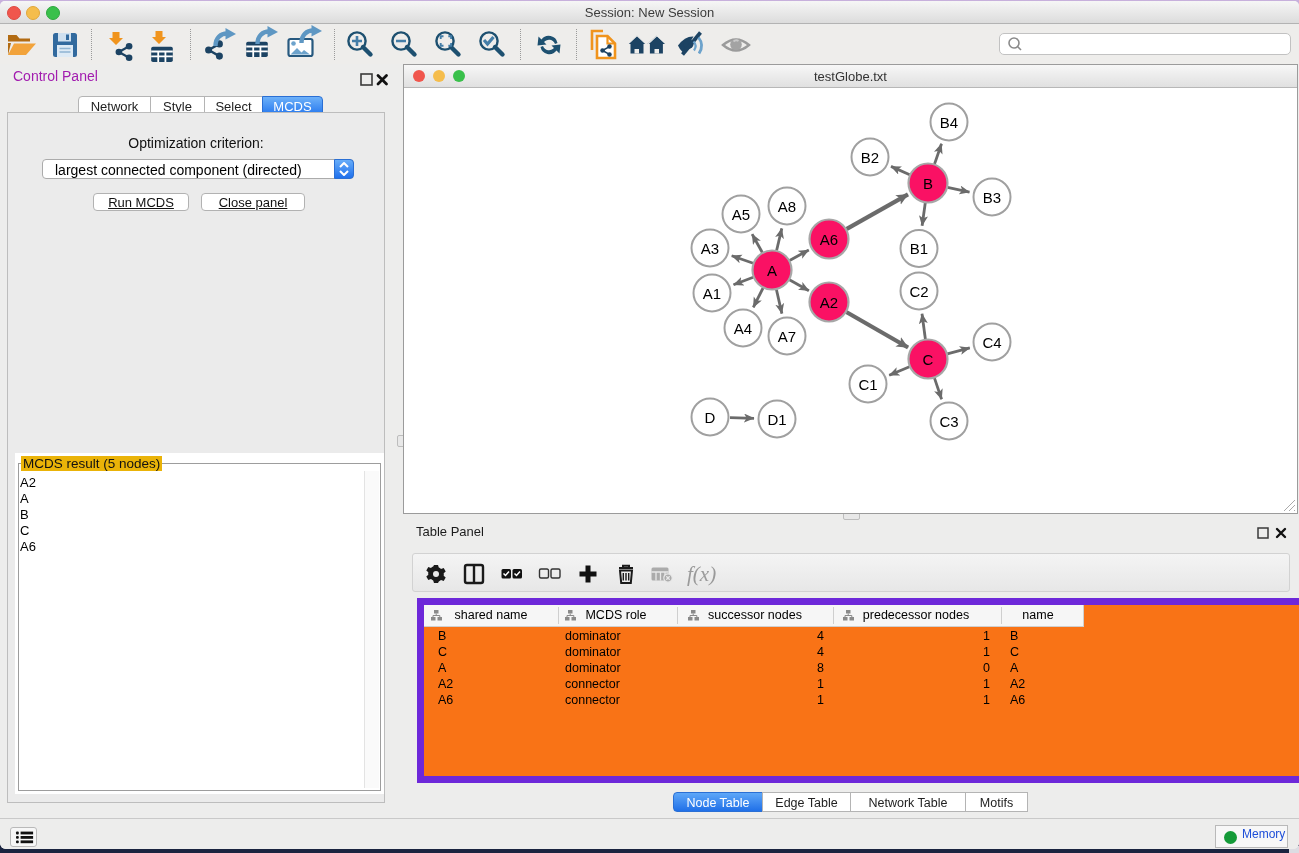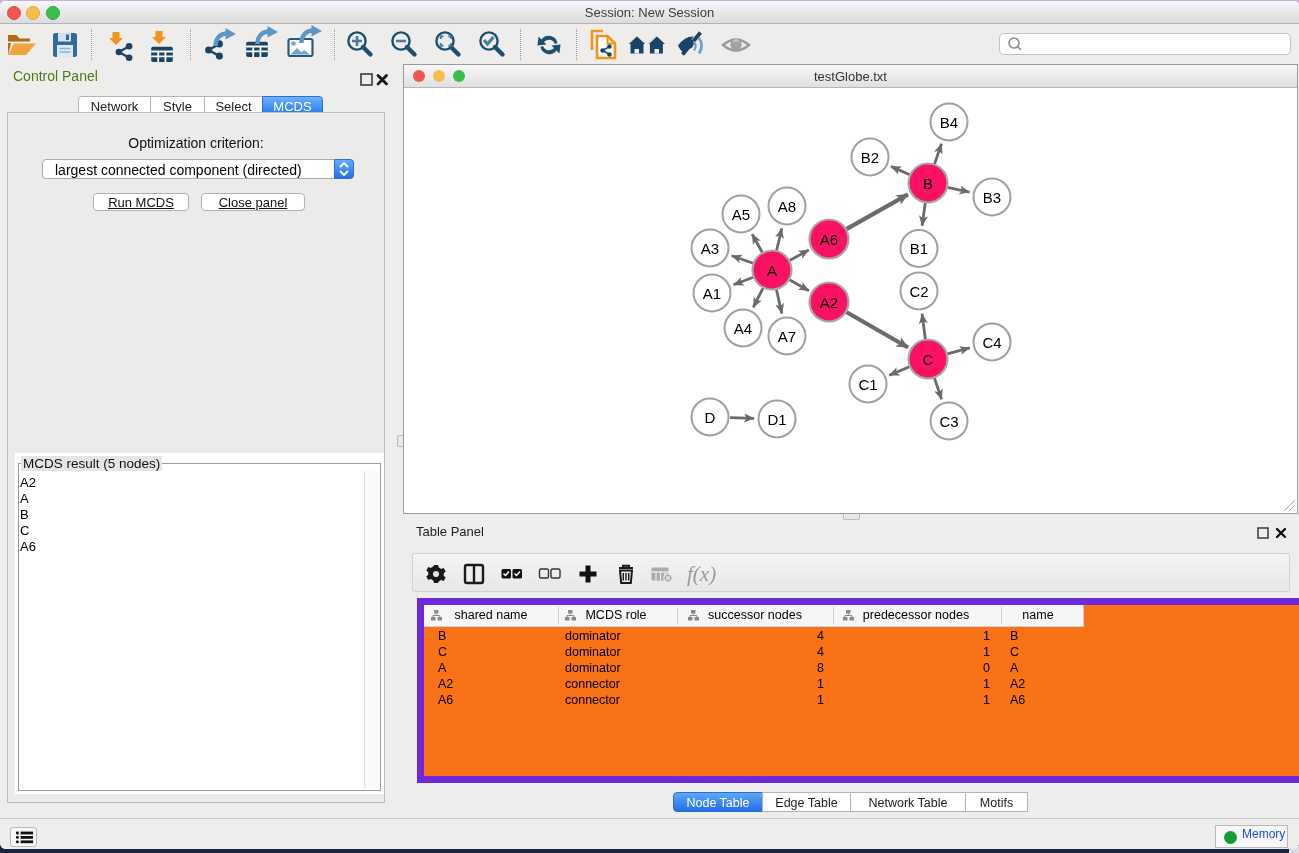--- a/index.html
+++ b/index.html
@@ -8,32 +8,32 @@
   .abs{position:absolute;}
   #deskTop{position:absolute;top:0;left:0;width:1299px;height:8px;background:#c7b0dc;}
   #win{position:absolute;top:1px;left:0;width:1299px;height:848px;background:#ededec;border-radius:5px 5px 6px 6px;overflow:hidden;}
   #titlebar{position:absolute;top:0;left:0;width:1299px;height:22px;background:linear-gradient(#f6f6f6,#dcdcdc);border-bottom:1px solid #b3b3b3;}
   .tl{position:absolute;top:5px;width:12px;height:12px;border-radius:50%;}
   #titletext{position:absolute;top:4px;left:0;width:1299px;text-align:center;font-size:13px;color:#3c3c3c;}
   #toolbar{position:absolute;top:24px;left:0;width:1299px;height:39px;background:#eeedeb;}
   .tsep{position:absolute;top:4px;height:31px;border-left:1px dotted #9a9a9a;width:0;}
   #searchbox{position:absolute;left:999px;top:8px;width:290px;height:20px;background:#fff;border:1px solid #c2c2c2;border-radius:5px;}
   
-  #cpTitle{position:absolute;left:13px;top:67px;font-size:14px;color:#4d7c0f;}
+  #cpTitle{position:absolute;left:13px;top:67px;font-size:14px;color:#a21caf;}
   .seg{position:absolute;top:95px;height:20px;background:#fff;border:1px solid #b4b4b4;font-size:13px;color:#222;text-align:center;line-height:20px;box-sizing:border-box;}
   .segsel{background:linear-gradient(#6db1f9,#2476ee);color:#fff;border-color:#2a6fd4;}
   #cpPanel{position:absolute;left:7px;top:111px;width:378px;height:691px;background:#ebebeb;border:1px solid #bdbdbd;box-sizing:border-box;}
   #optlabel{position:absolute;left:0px;top:134px;width:392px;text-align:center;font-size:14px;color:#111;}
   #combo{position:absolute;left:42px;top:158px;width:312px;height:20px;background:#fff;border:1px solid #ababab;border-radius:4px;box-sizing:border-box;}
   #comboText{position:absolute;left:12px;top:1.5px;font-size:14px;color:#000;}
   #comboBtn{position:absolute;right:-1px;top:-1px;width:20px;height:20px;border-radius:0 4px 4px 0;background:linear-gradient(#67adf9,#1f70ec);border:1px solid #2a6fd4;box-sizing:border-box;}
   .btn{position:absolute;top:192px;height:18px;background:#fff;border:1px solid #b2b2b2;border-radius:4px;font-size:13px;color:#111;text-align:center;line-height:17px;box-sizing:border-box;text-decoration:underline;}
   #resultBox{position:absolute;left:15px;top:452px;width:369px;height:341px;background:#fff;}
   #fieldset{position:absolute;left:3px;top:10px;width:363px;height:328px;border:1px solid #9d9d9d;box-sizing:border-box;}
-  #fsLabel{position:absolute;left:2px;top:-8px;background:#e5e5e5;padding:0 2px;font-size:13.5px;color:#111;white-space:nowrap;}
+  #fsLabel{position:absolute;left:2px;top:-8px;background:#eab308;padding:0 2px;font-size:13.5px;color:#111;white-space:nowrap;}
   .li{position:absolute;left:5px;font-size:13px;color:#000;}
   #vscroll{position:absolute;right:5px;top:18px;width:14px;height:317px;background:#fafafa;border-left:1px solid #e3e3e3;}
   
   #gwin{position:absolute;left:403px;top:63px;width:895px;height:450px;background:#fff;border:1px solid #9b9b9b;box-sizing:border-box;}
   #gtitle{position:absolute;left:0;top:0;width:893px;height:22px;background:linear-gradient(#f7f7f7,#e0e0e0);border-bottom:1px solid #b7b7b7;}
   .tl2{position:absolute;top:5px;width:12px;height:12px;border-radius:50%;}
   #gtext{position:absolute;top:4px;left:0;width:893px;text-align:center;font-size:13px;color:#333;}
   
   #tpTitle{position:absolute;left:416px;top:523px;font-size:13px;color:#1c1c1c;}
   #ttoolbar{position:absolute;left:412px;top:552px;width:878px;height:39px;background:linear-gradient(#f4f4f4,#e7e7e7);border:1px solid #d2d2d2;border-radius:3px;box-sizing:border-box;}

